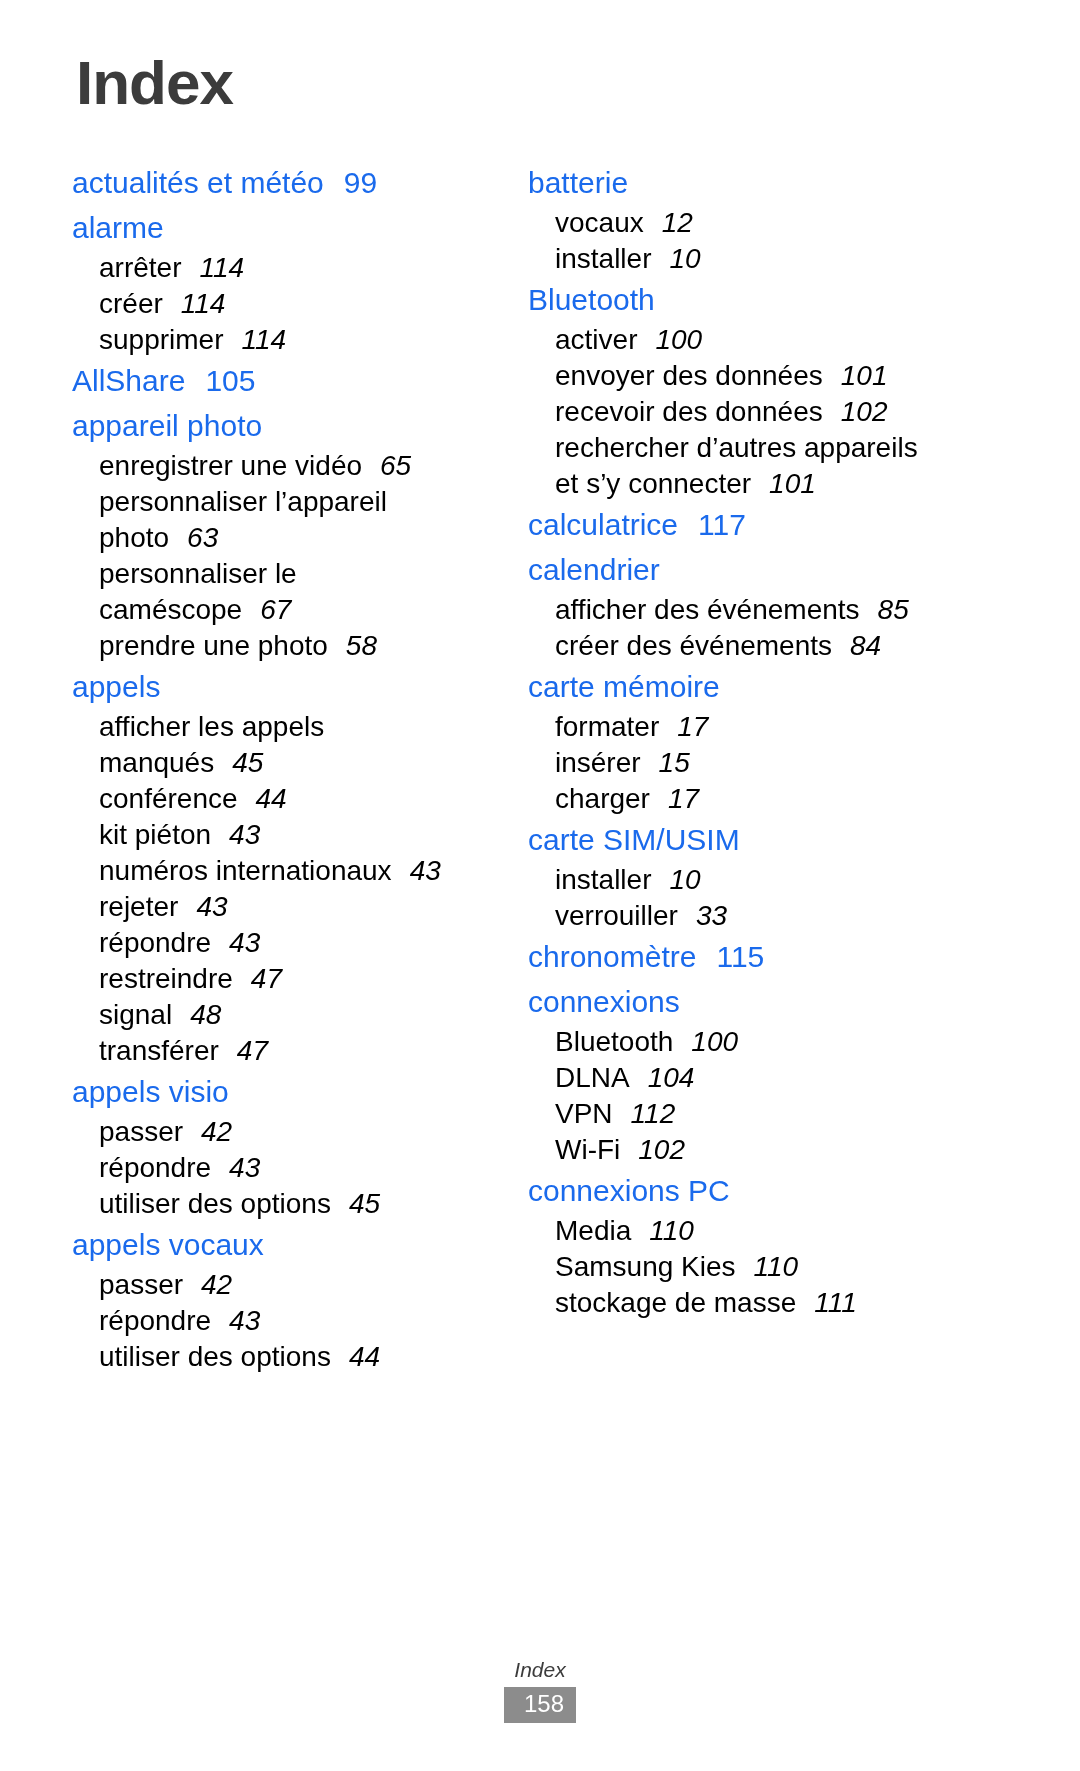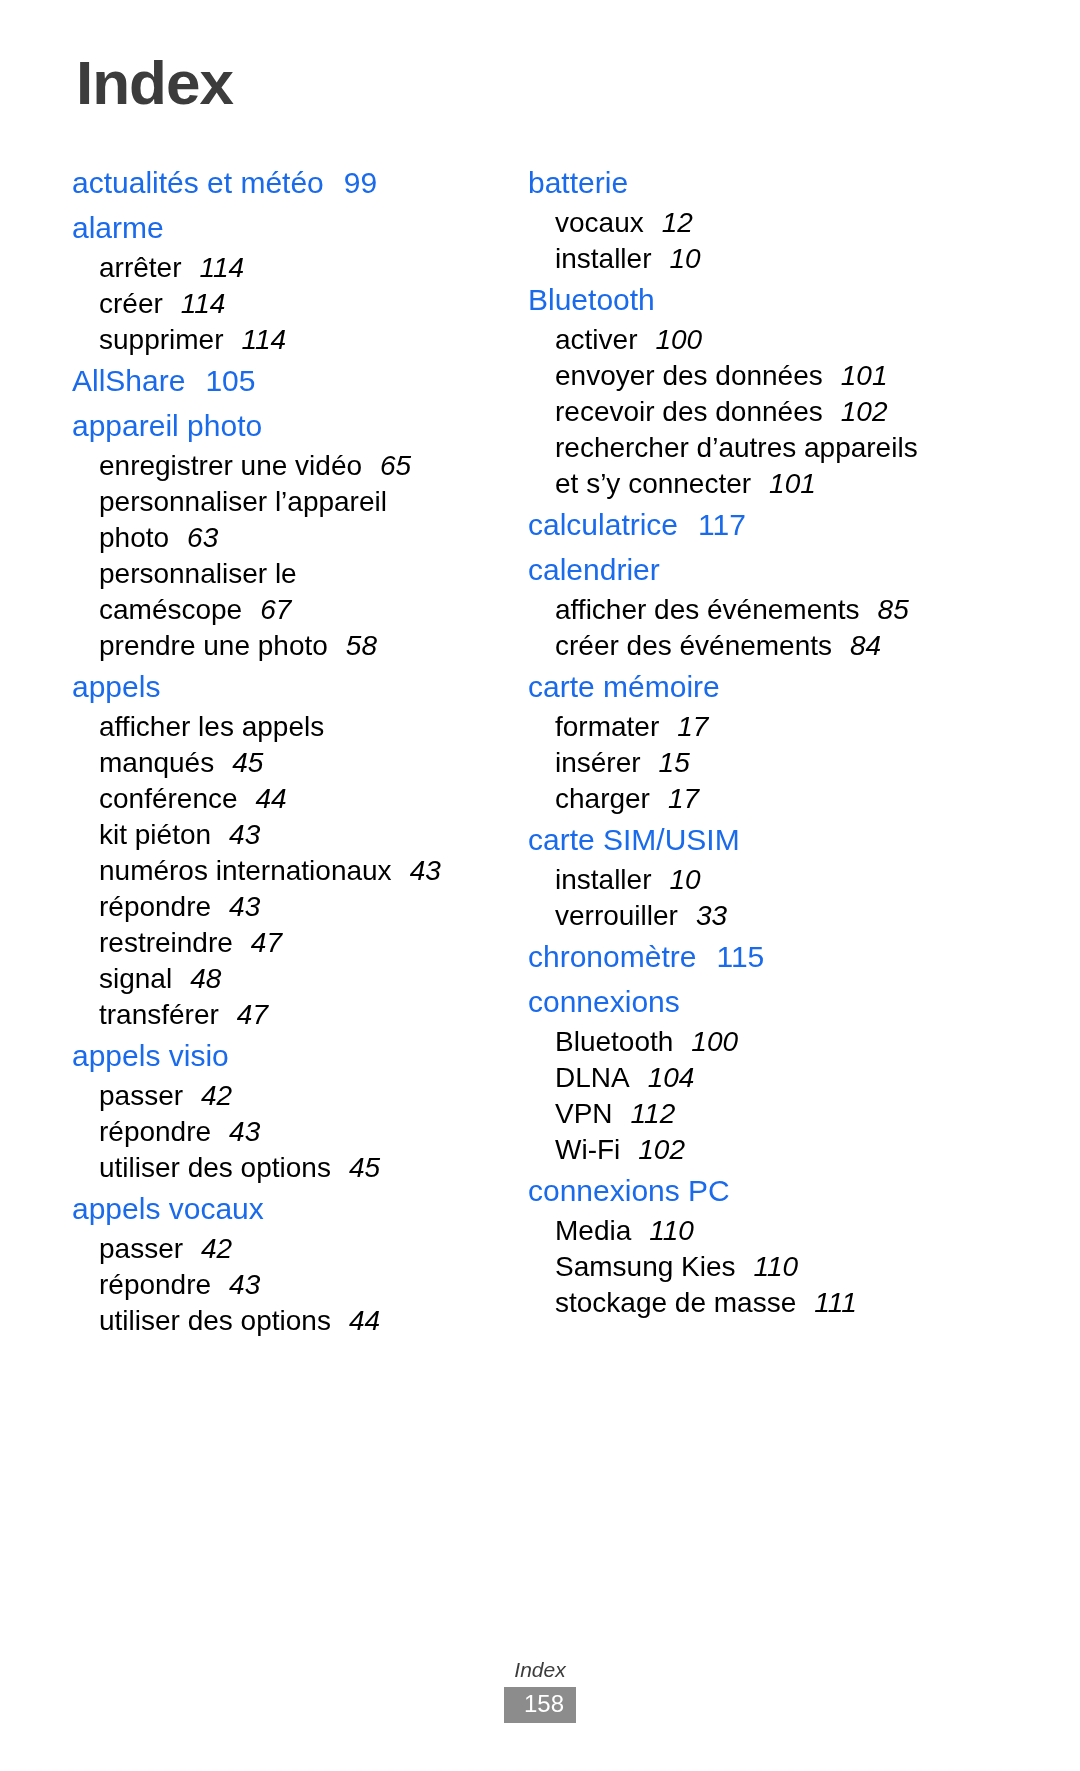--- a/index.html
+++ b/index.html
@@ -134,20 +134,21 @@
           <div class="sub-line"><span>caméscope</span><span class="num">67</span></div>
           <div class="sub-line"><span>prendre une photo</span><span class="num">58</span></div>
         </div>
         <div class="entry-group">
           <div class="head-line"><span>appels</span></div>
           <div class="sub-line"><span>afficher les appels</span></div>
           <div class="sub-line"><span>manqués</span><span class="num">45</span></div>
           <div class="sub-line"><span>conférence</span><span class="num">44</span></div>
           <div class="sub-line"><span>kit piéton</span><span class="num">43</span></div>
           <div class="sub-line"><span>numéros internationaux</span><span class="num">43</span></div>
+          <div class="sub-line"><span>rejeter</span><span class="num">43</span></div>
           <div class="sub-line"><span>répondre</span><span class="num">43</span></div>
           <div class="sub-line"><span>restreindre</span><span class="num">47</span></div>
           <div class="sub-line"><span>signal</span><span class="num">48</span></div>
           <div class="sub-line"><span>transférer</span><span class="num">47</span></div>
         </div>
         <div class="entry-group">
           <div class="head-line"><span>appels visio</span></div>
           <div class="sub-line"><span>passer</span><span class="num">42</span></div>
           <div class="sub-line"><span>répondre</span><span class="num">43</span></div>
           <div class="sub-line"><span>utiliser des options</span><span class="num">45</span></div>

